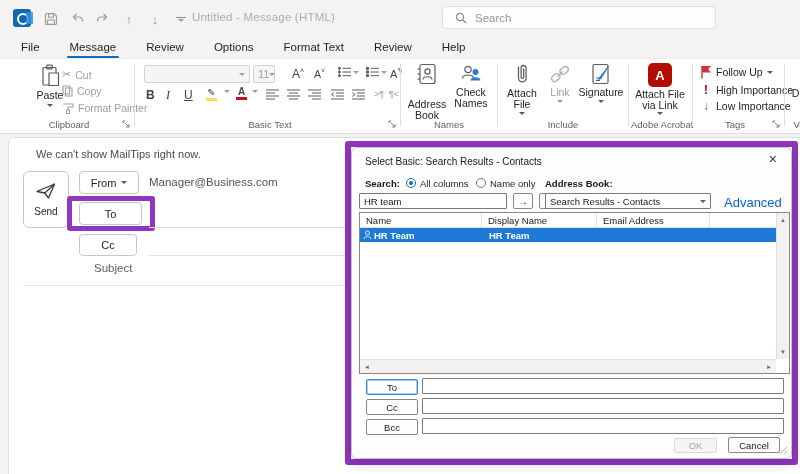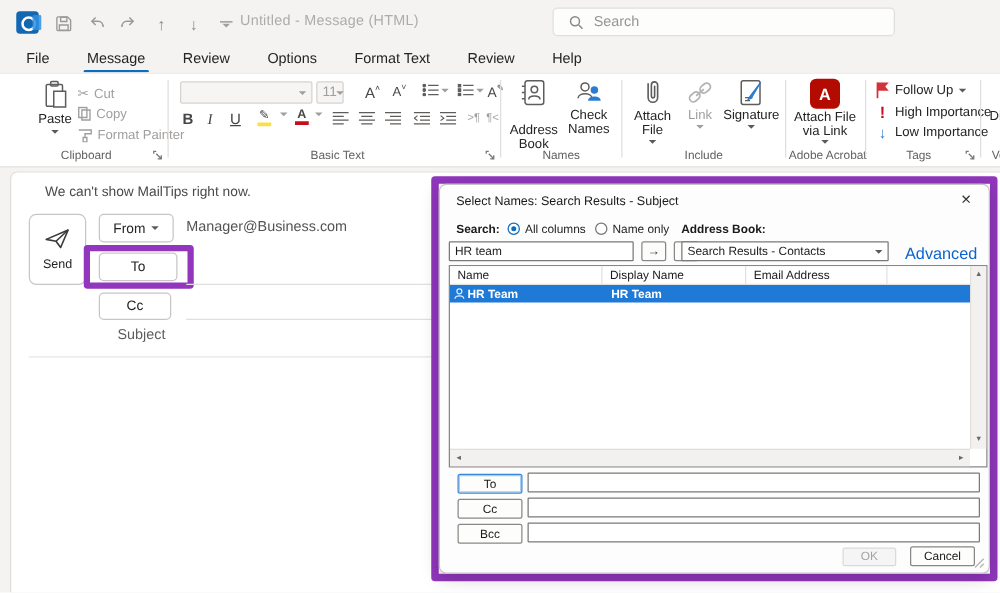--- a/index.html
+++ b/index.html
@@ -134,21 +134,21 @@
     <span class="mtab active">Message</span>
     <span class="mtab">Review</span>
     <span class="mtab">Options</span>
     <span class="mtab">Format Text</span>
     <span class="mtab">Review</span>
     <span class="mtab">Help</span>
   </div>
 
   <div class="ribbon">
 
-    <div class="rbtn-big" style="left:22px; top:5px; width:44px;">
+    <div class="rbtn-big" style="left:28px; top:5px; width:44px;">
       <span class="ico">
         <svg width="19" height="23" viewBox="0 0 19 23" fill="none" stroke="#5f5d5b" stroke-width="1.2">
           <path d="M3 3.5 H14 a1 1 0 0 1 1 1 V20 a1 1 0 0 1 -1 1 H3 a1 1 0 0 1 -1-1 V4.5 a1 1 0 0 1 1-1 Z"></path>
           <rect x="5.5" y="1.2" width="6" height="3.6" rx="1"></rect>
           <rect x="8" y="9" width="9.5" height="12.5" fill="#fff"></rect>
         </svg>
       </span>
       <span style="margin-top:3px;">Paste</span>
       <span class="chv" style="margin-top:3px;"></span>
     </div>
@@ -453,21 +453,21 @@
       <span>Cc</span>
     </div>
     <div class="fline" style="left:140px; top:117px; width:197px;"></div>
 
     <div class="subject-lbl">Subject</div>
     <div class="fline" style="left:14px; top:147px; width:323px; background:#e8e6e4;"></div>
   </div>
 
   <div class="hl-frame">
     <div class="dialog">
-      <div class="dlg-title">Select Names: Search Results - Subject</div>
+      <div class="dlg-title">Select Basic: Search Results - Contacts</div>
       <div class="dlg-close">×</div>
 
       <span class="lbl-b" style="position:absolute; left:13px; top:30px;">Search:</span>
       <span class="radio sel" style="left:54px; top:30px;"></span>
       <span style="position:absolute; left:68px; top:30px;">All columns</span>
       <span class="radio" style="left:124px; top:30px;"></span>
       <span style="position:absolute; left:138px; top:30px;">Name only</span>
       <span class="lbl-b" style="position:absolute; left:193px; top:30px;">Address Book:</span>
 
       <div class="fld" style="left:7px; top:45px; width:148px;">

